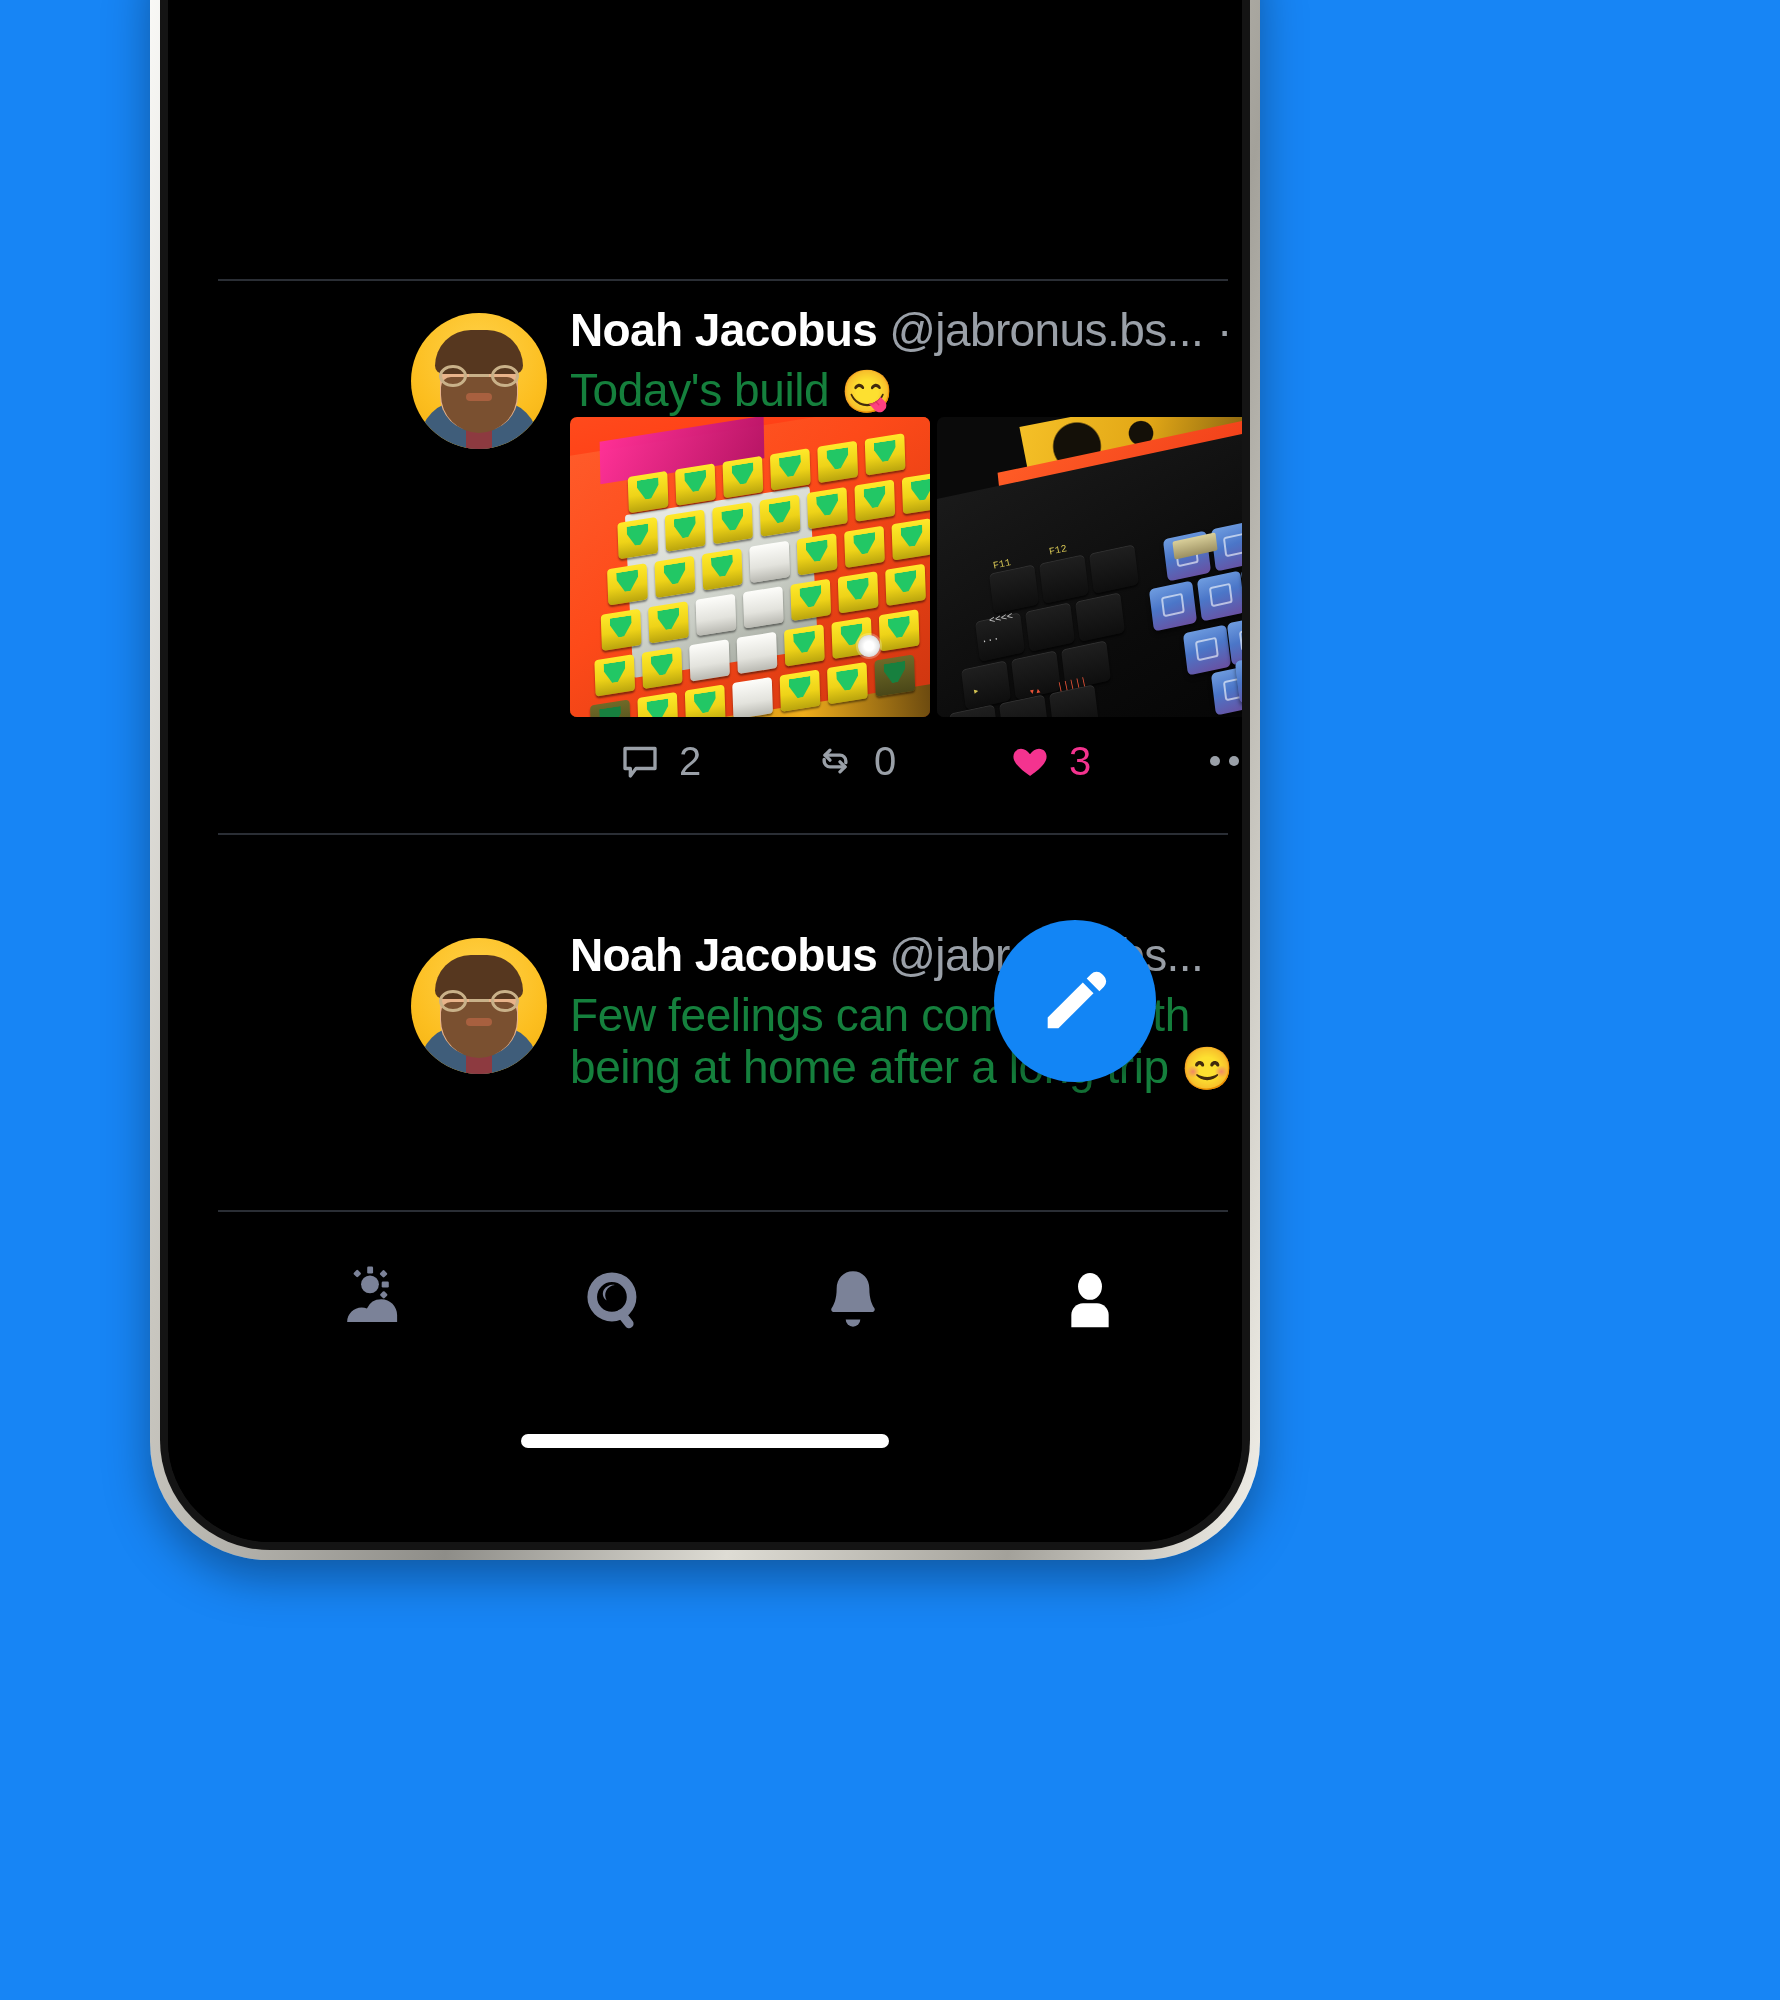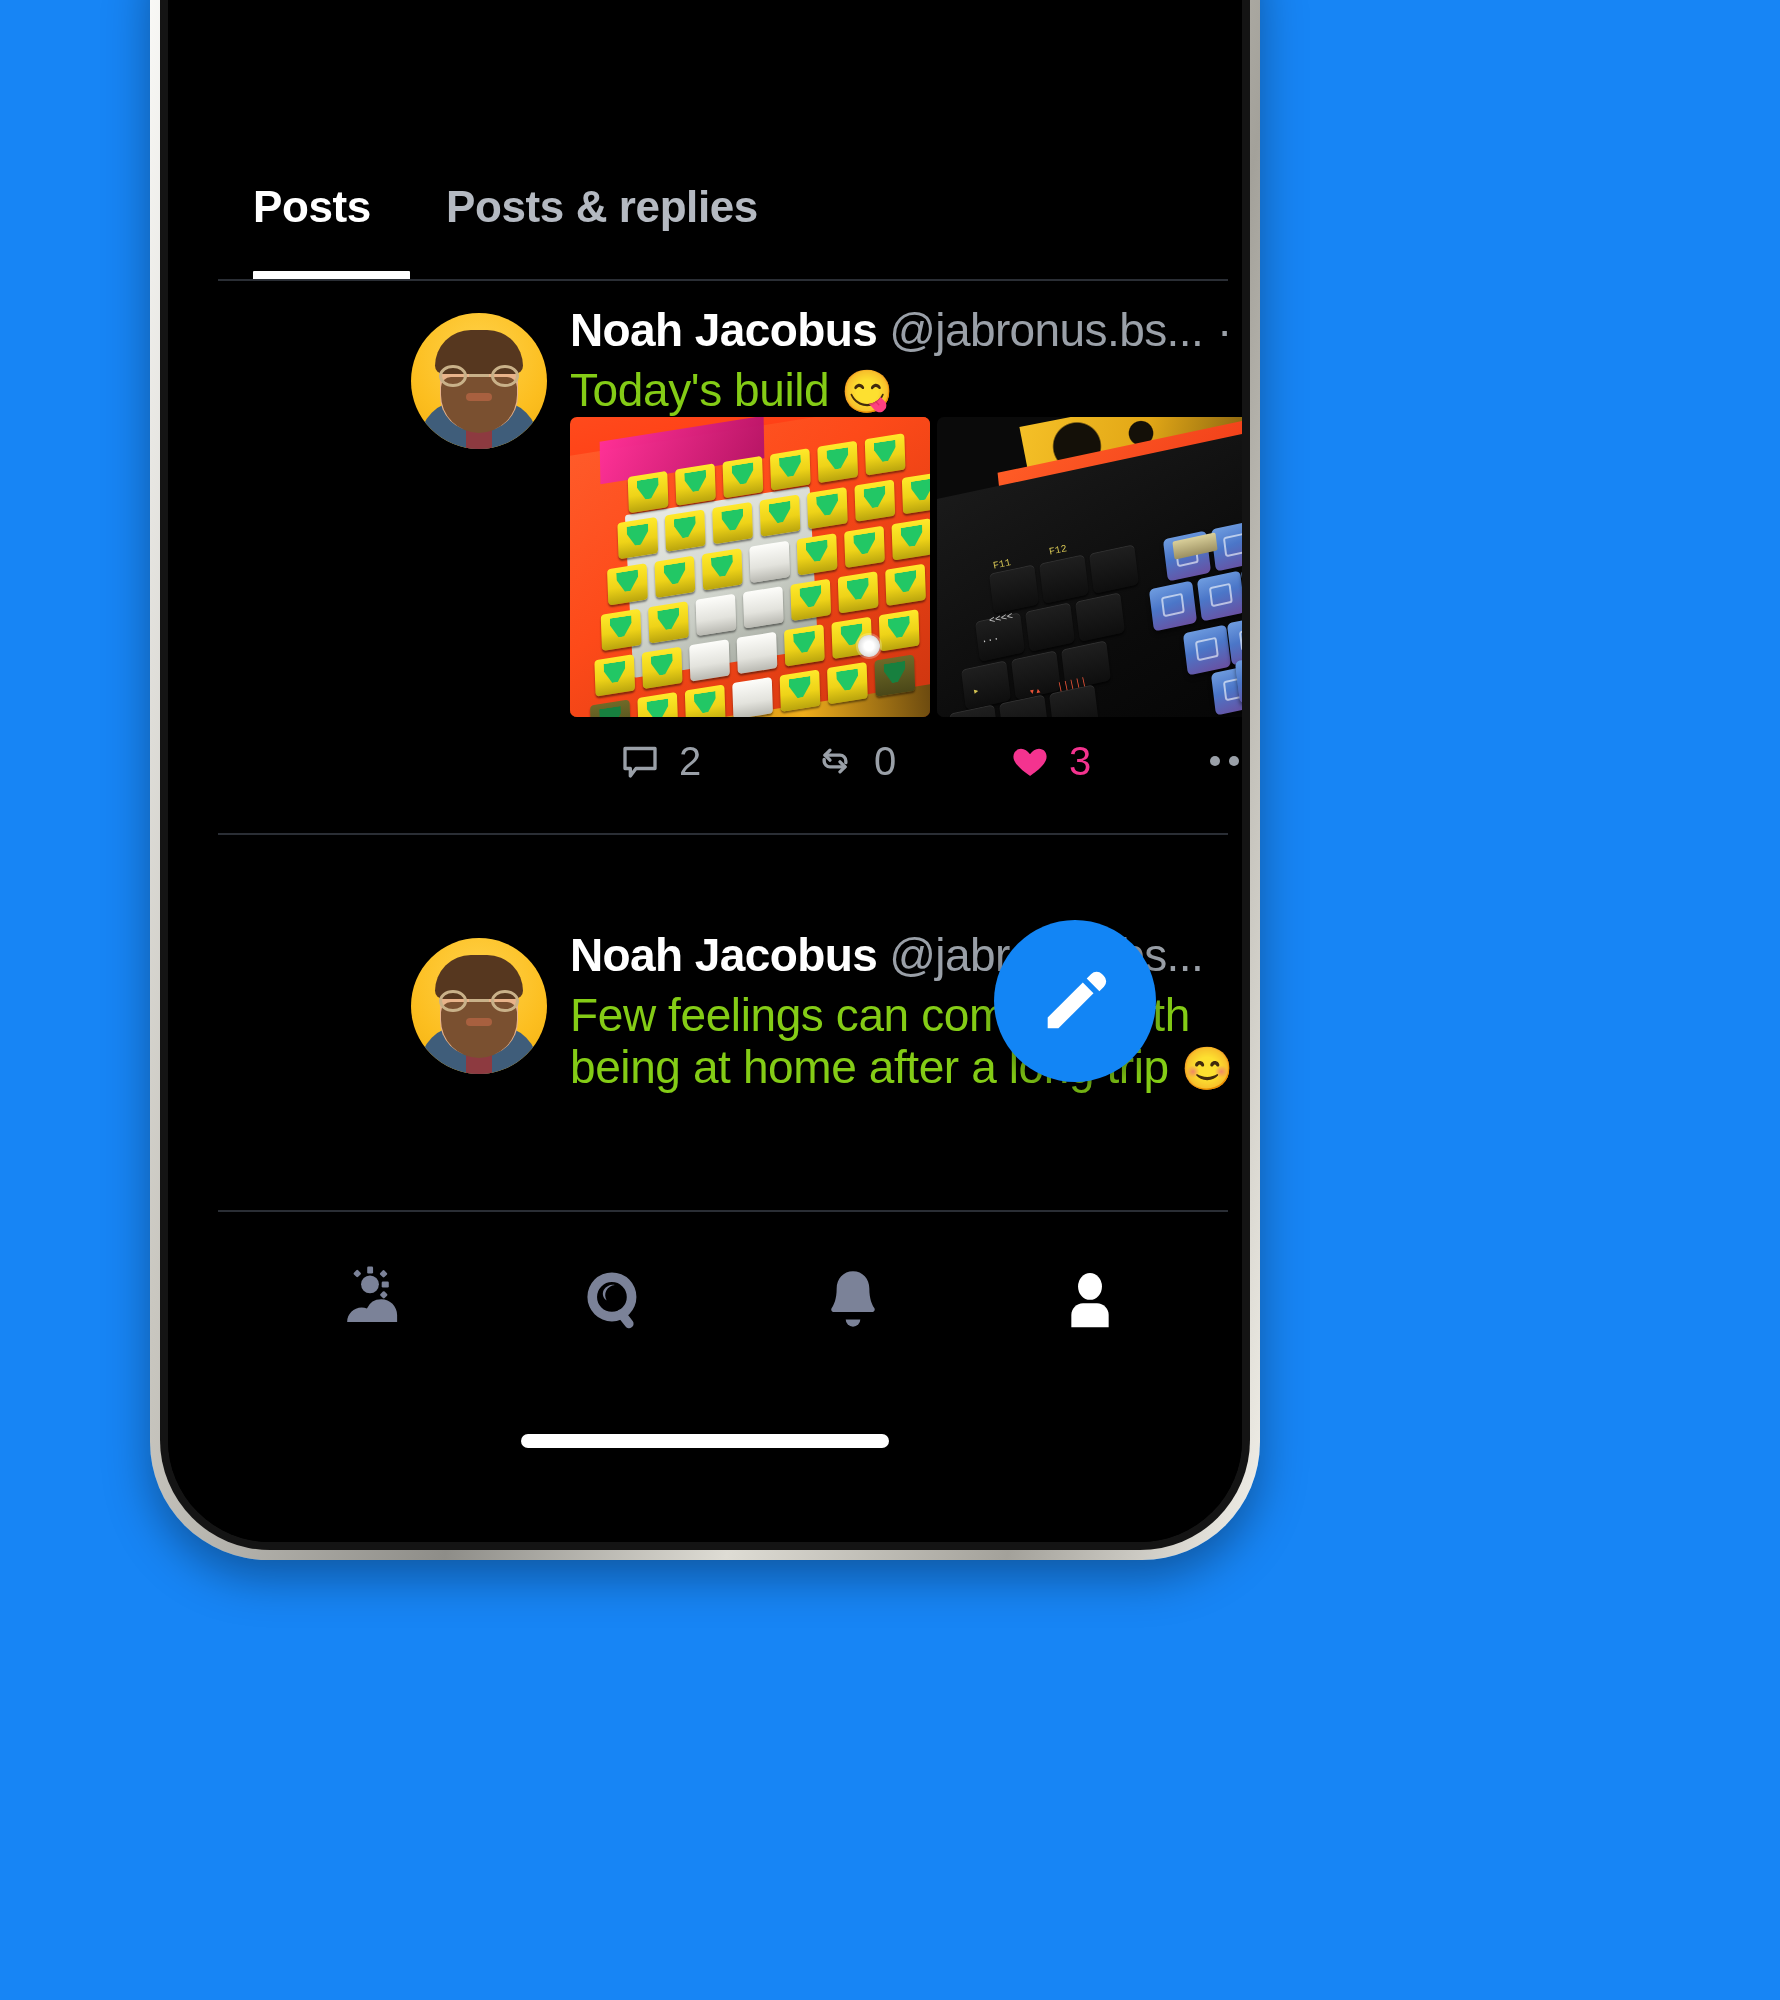--- a/index.html
+++ b/index.html
@@ -251,21 +251,21 @@
     color: #9aa0a8;
     margin-left: 14px;
   }
   .post-headline .age {
     color: #9aa0a8;
     margin-left: 10px;
   }
   .post-text {
     margin-top: 8px;
     font-size: 46px;
-    color: #84cc16;
+    color: #15803d;
     letter-spacing: -0.4px;
     line-height: 1.12;
   }
   .post-text .emoji { font-size: 42px; }
 
   
   .media {
     position: absolute;
     left: 352px;
     top: 124px;
@@ -523,25 +523,20 @@
 
 <div class="device">
   <div class="device-frame">
     <div class="device-frame-inner"></div>
   </div>
 
   <div class="screen">
     <div class="app">
 
 
-      <div class="tabs">
-        <div class="tab is-active">Posts</div>
-        <div class="tab is-inactive">Posts &amp; replies</div>
-        <div class="tab-underline"></div>
-      </div>
       <div class="tabs-divider"></div>
 
       <div class="post post-1">
         <div class="avatar">
           <div class="avatar-art">
             <div class="av-shoulders"></div>
             <div class="av-shirt"></div>
             <div class="av-neck"></div>
             <div class="av-face"></div>
             <div class="av-beard"></div>

